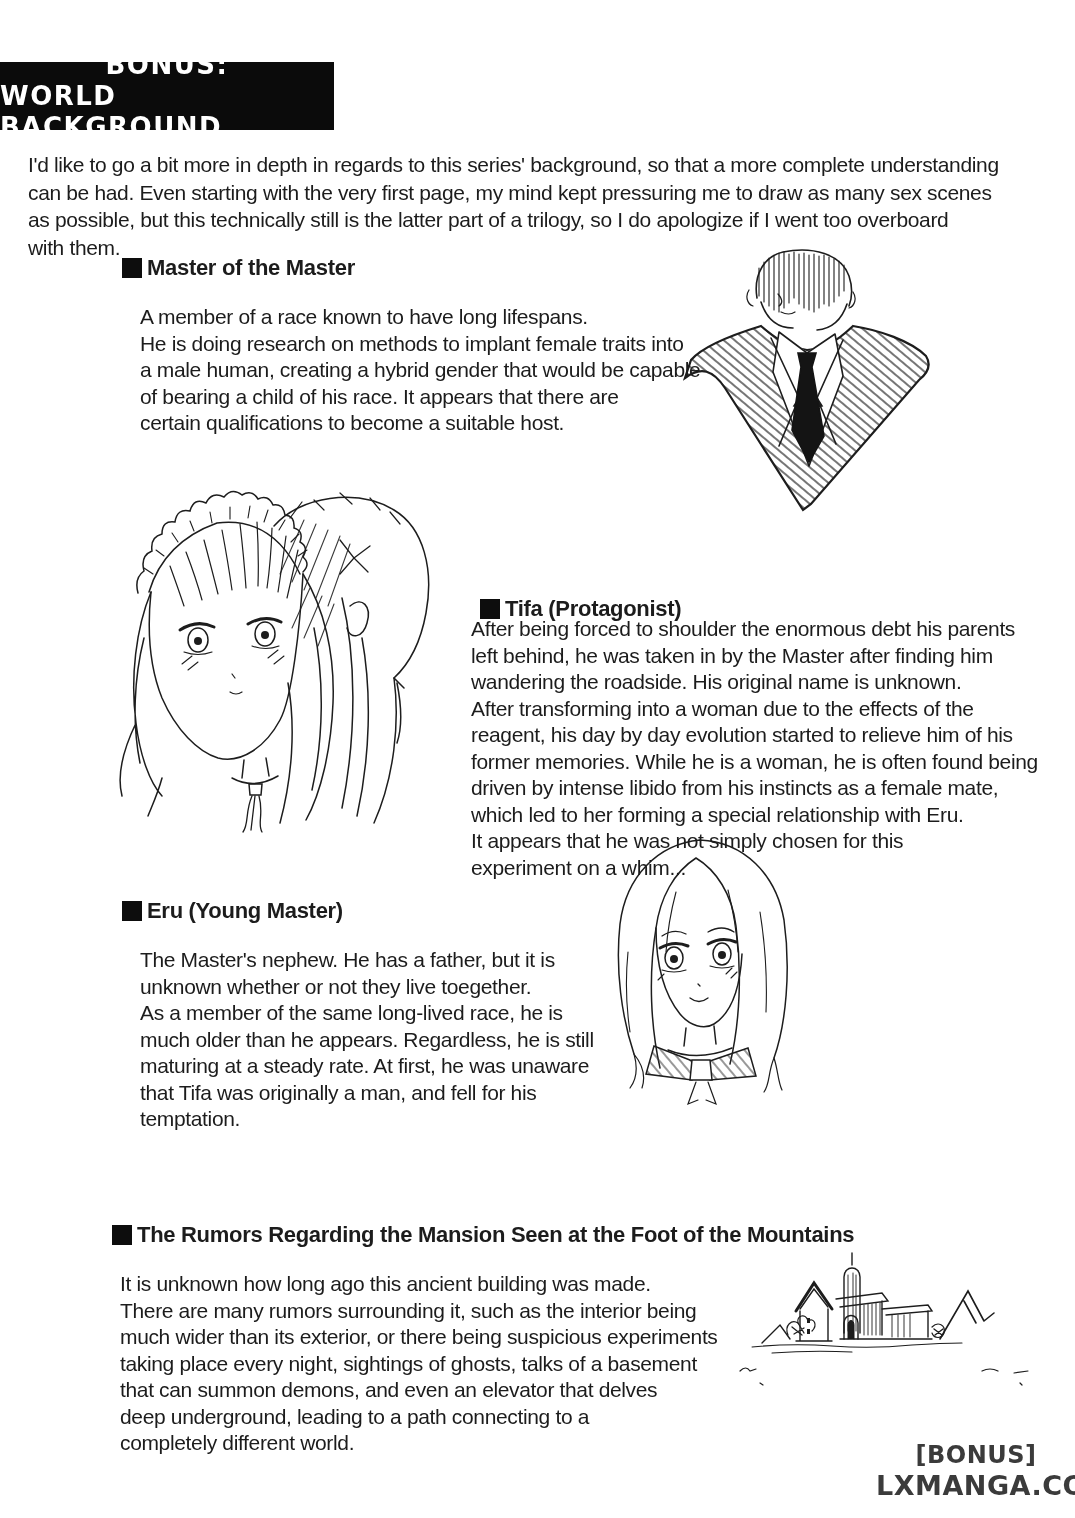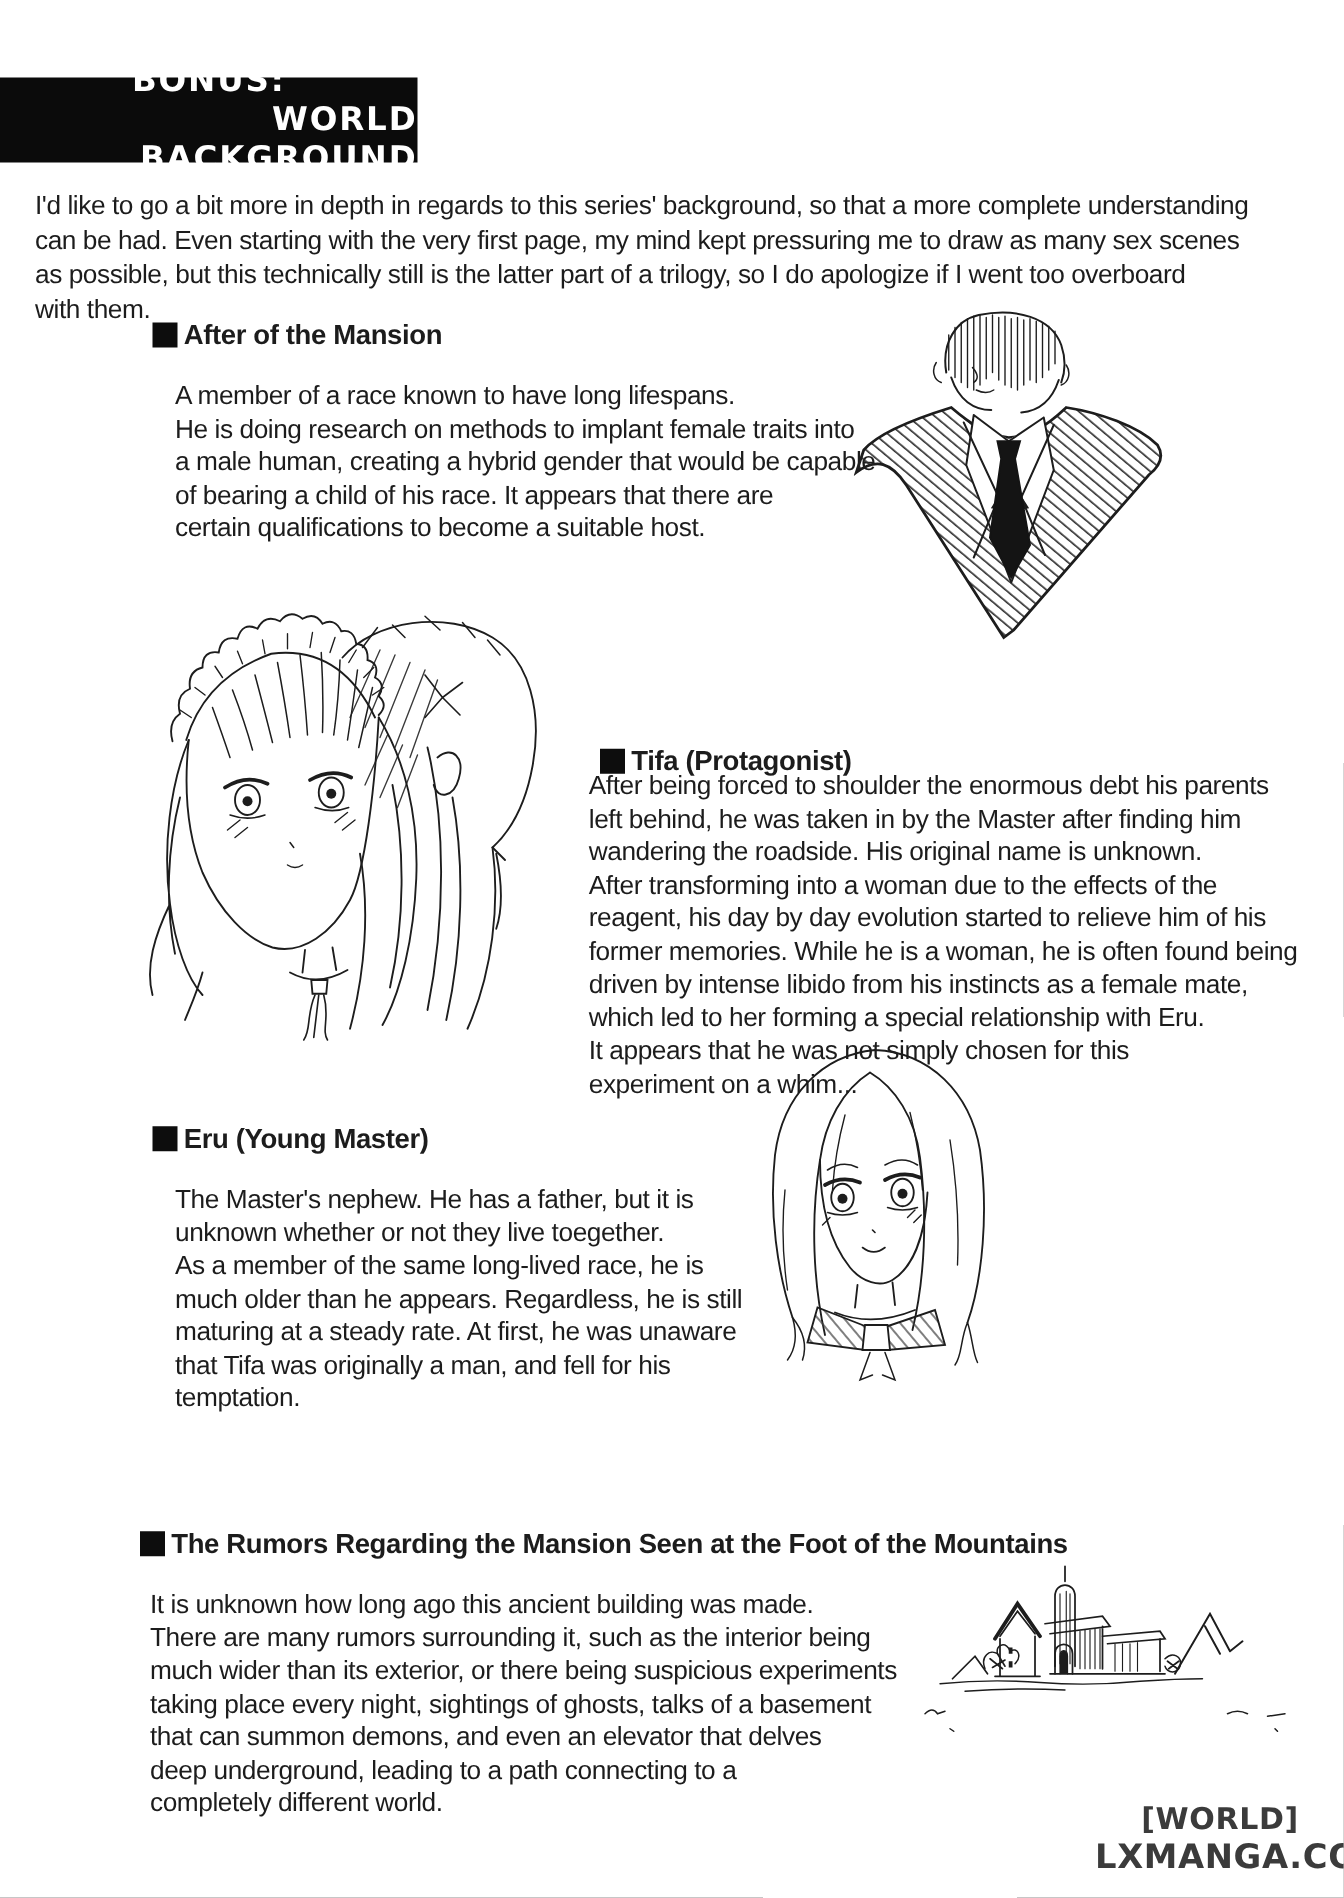--- a/index.html
+++ b/index.html
@@ -4,21 +4,21 @@
 <style>
   html,body{margin:0;padding:0;background:#9a9a9a;}
   .page{
     position:relative;width:1075px;height:1518px;background:#ffffff;
     margin:0 auto;overflow:hidden;color:#1c1c1c;
     font-family:"Liberation Sans",sans-serif;
   }
   .title-box{
     position:absolute;left:0;top:62px;width:334px;height:68px;background:#0b0b0b;
     color:#ffffff;display:flex;flex-direction:column;justify-content:center;align-items:center;
-    text-align:right;font-weight:bold;font-size:26px;line-height:31px;letter-spacing:1.5px;
+    text-align:left;font-weight:bold;font-size:26px;line-height:31px;letter-spacing:1.5px;
     font-family:"DejaVu Sans",sans-serif;
   }
   .intro{
     position:absolute;left:16px;top:139px;width:1052px;margin:12px;
     font-size:21px;line-height:27.5px;letter-spacing:-0.35px;white-space:pre-line;
   }
   .sec-heading{
     position:absolute;margin:0;font-size:22px;font-weight:bold;letter-spacing:-0.3px;
     display:flex;align-items:center;gap:5px;
   }
@@ -57,21 +57,21 @@
     <div>WORLD BACKGROUND</div>
   </div>
 
   <p class="intro">I'd like to go a bit more in depth in regards to this series' background, so that a more complete understanding
 can be had. Even starting with the very first page, my mind kept pressuring me to draw as many sex scenes
 as possible, but this technically still is the latter part of a trilogy, so I do apologize if I went too overboard
 with them.</p>
 
   <h2 class="sec-heading h-master">
     <span class="sq"></span>
-    <span>After of the Mansion</span>
+    <span>Master of the Master</span>
   </h2>
   <p class="sec-body b-master">A member of a race known to have long lifespans.
 He is doing research on methods to implant female traits into
 a male human, creating a hybrid gender that would be capable
 of bearing a child of his race. It appears that there are
 certain qualifications to become a suitable host.</p>
 
   <svg class="sketch sk-master" width="250" height="270" viewBox="0 0 250 270" xmlns="http://www.w3.org/2000/svg">
     <defs>
       <pattern id="hatchA" width="7" height="7" patternUnits="userSpaceOnUse" patternTransform="rotate(-50)">
@@ -250,17 +250,17 @@
 
       <path d="M208,96 L236,48 L252,78 M232,58 L244,80 M252,78 L262,70" stroke-width="1.6"></path>
 
       <path d="M20,104 Q60,100 100,103 Q140,106 180,102 Q210,100 230,100 M40,110 Q80,107 120,109" stroke-width="1.1"></path>
 
       <path d="M250,128 Q258,124 266,128 M282,130 L296,128 M288,140 L290,142" stroke-width="1.2"></path>
     </g>
   </svg>
 
   <div class="watermark">
-    <div class="wm1">[WORLD]</div>
+    <div class="wm1">[BONUS]</div>
     <div class="wm2">LXMANGA.COM</div>
   </div>
 
 </div>
 
 </body></html>

